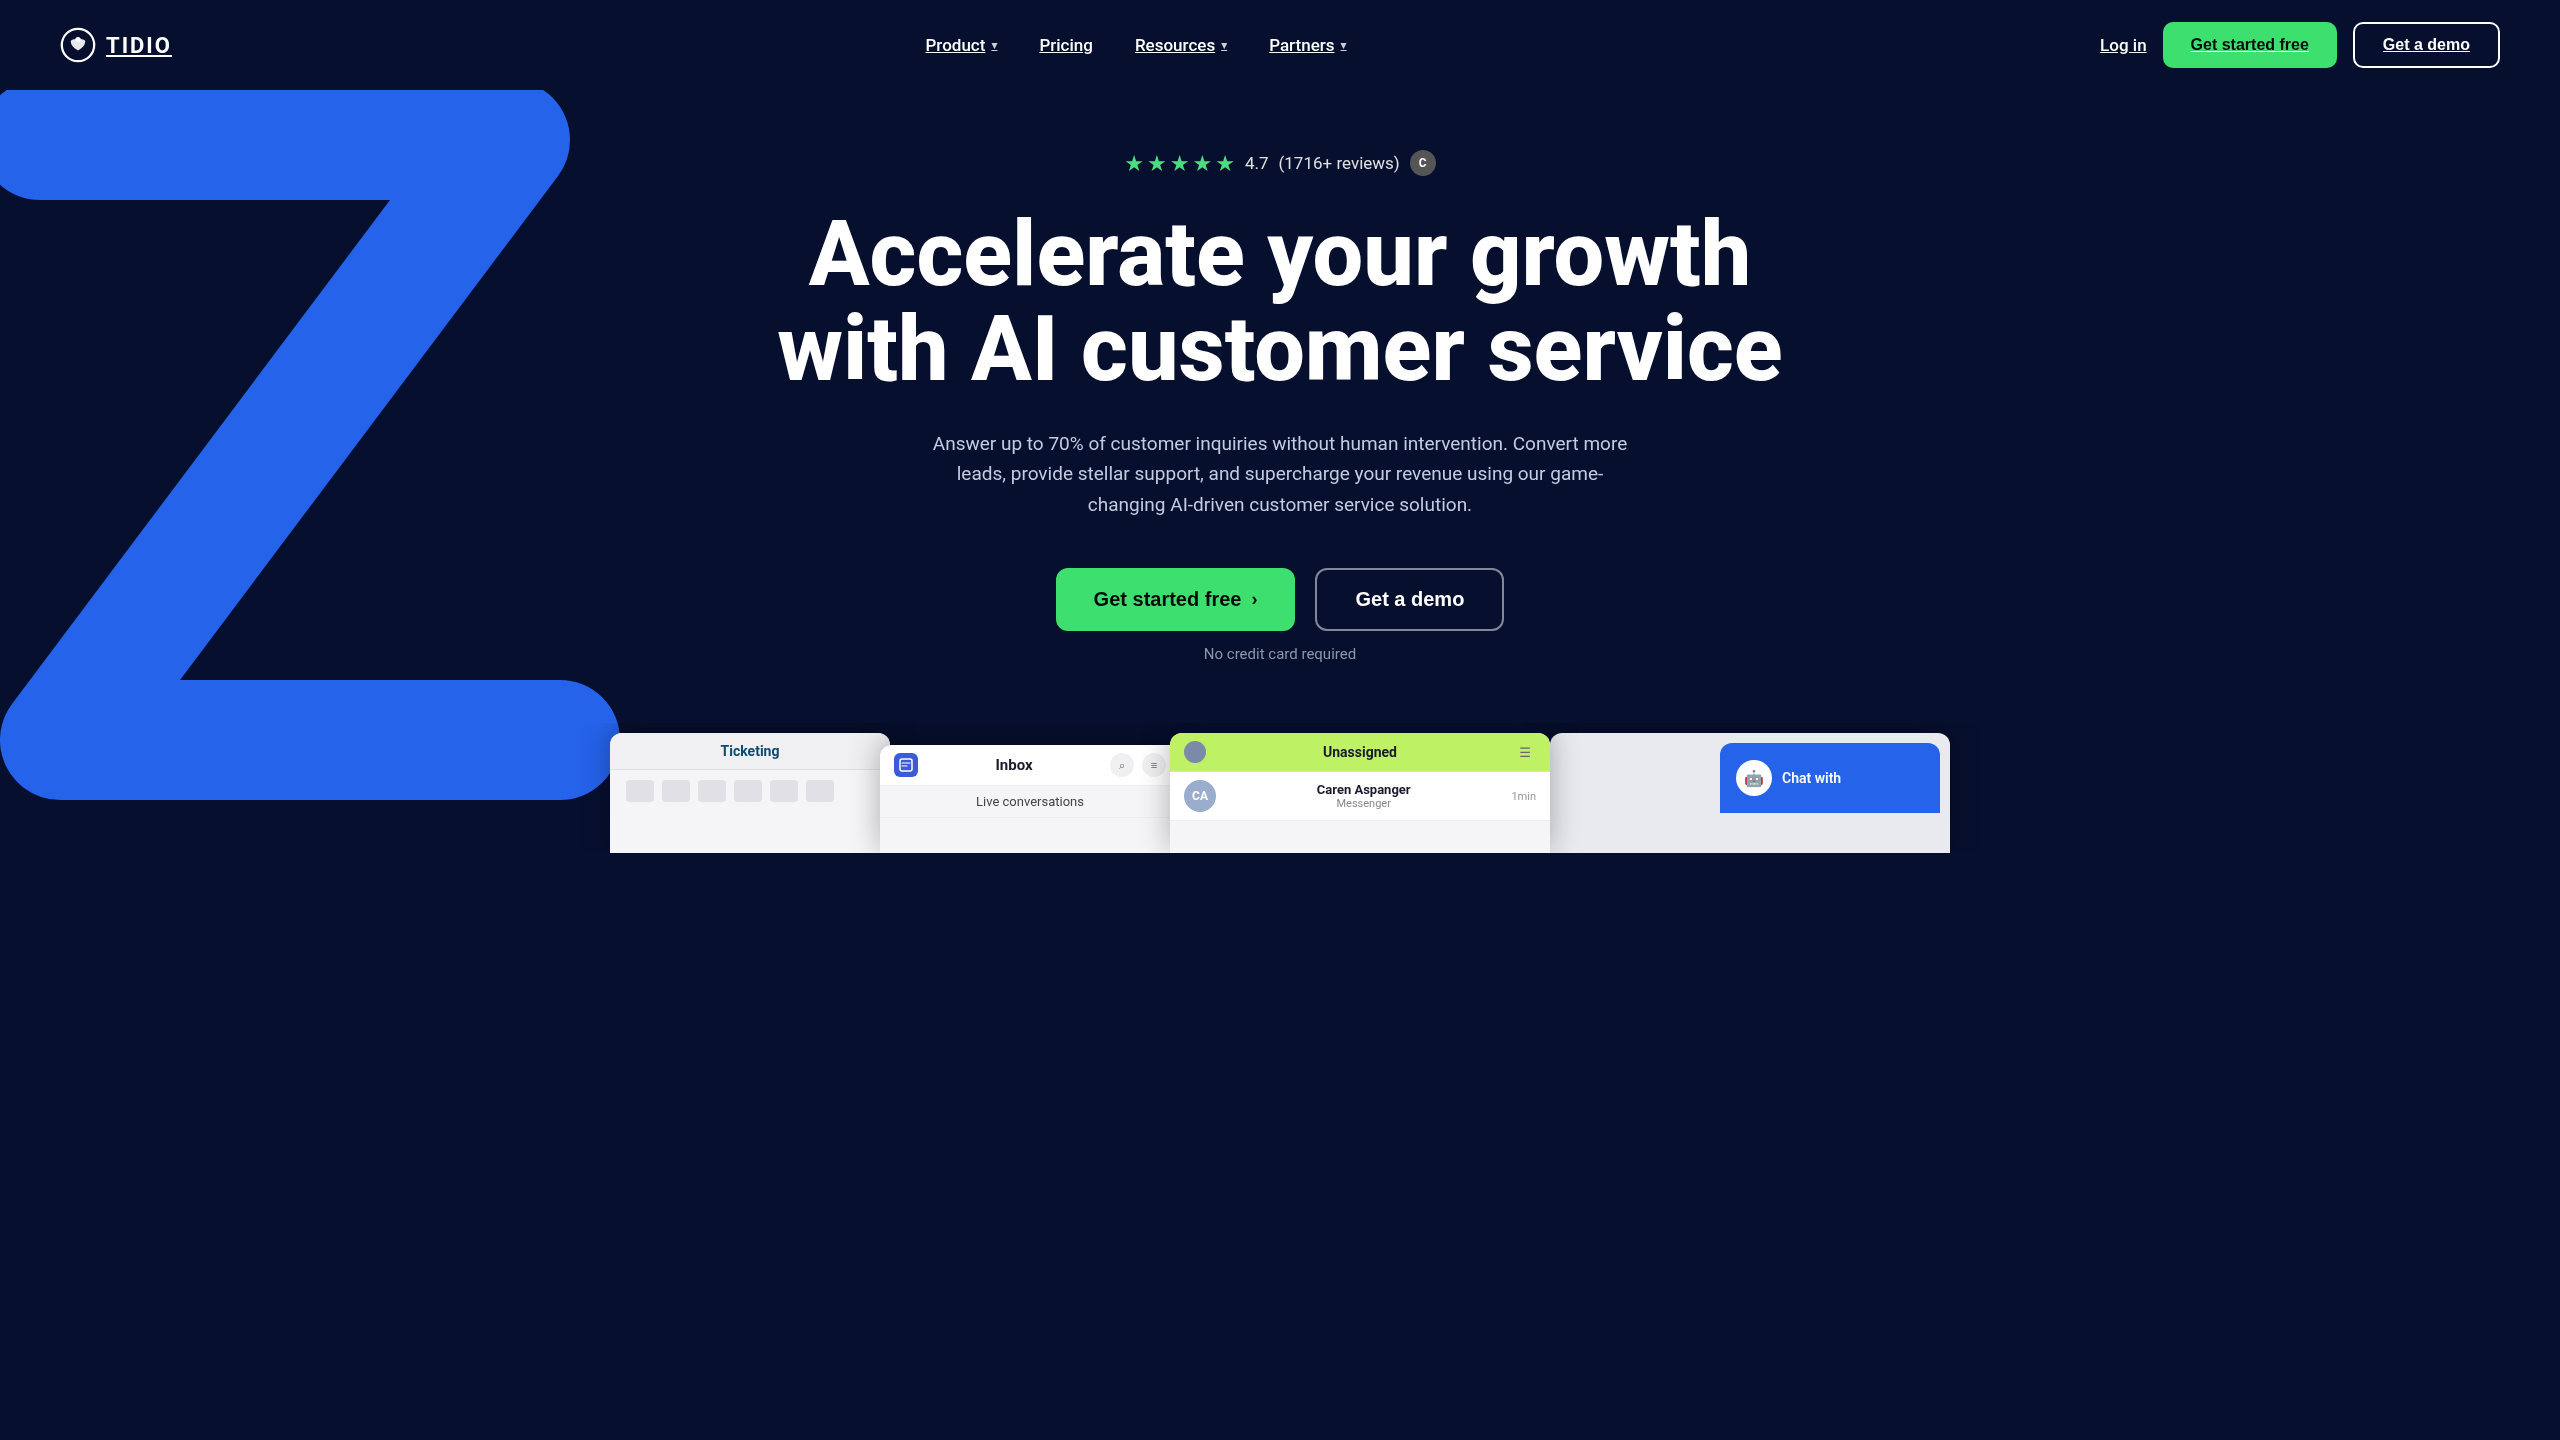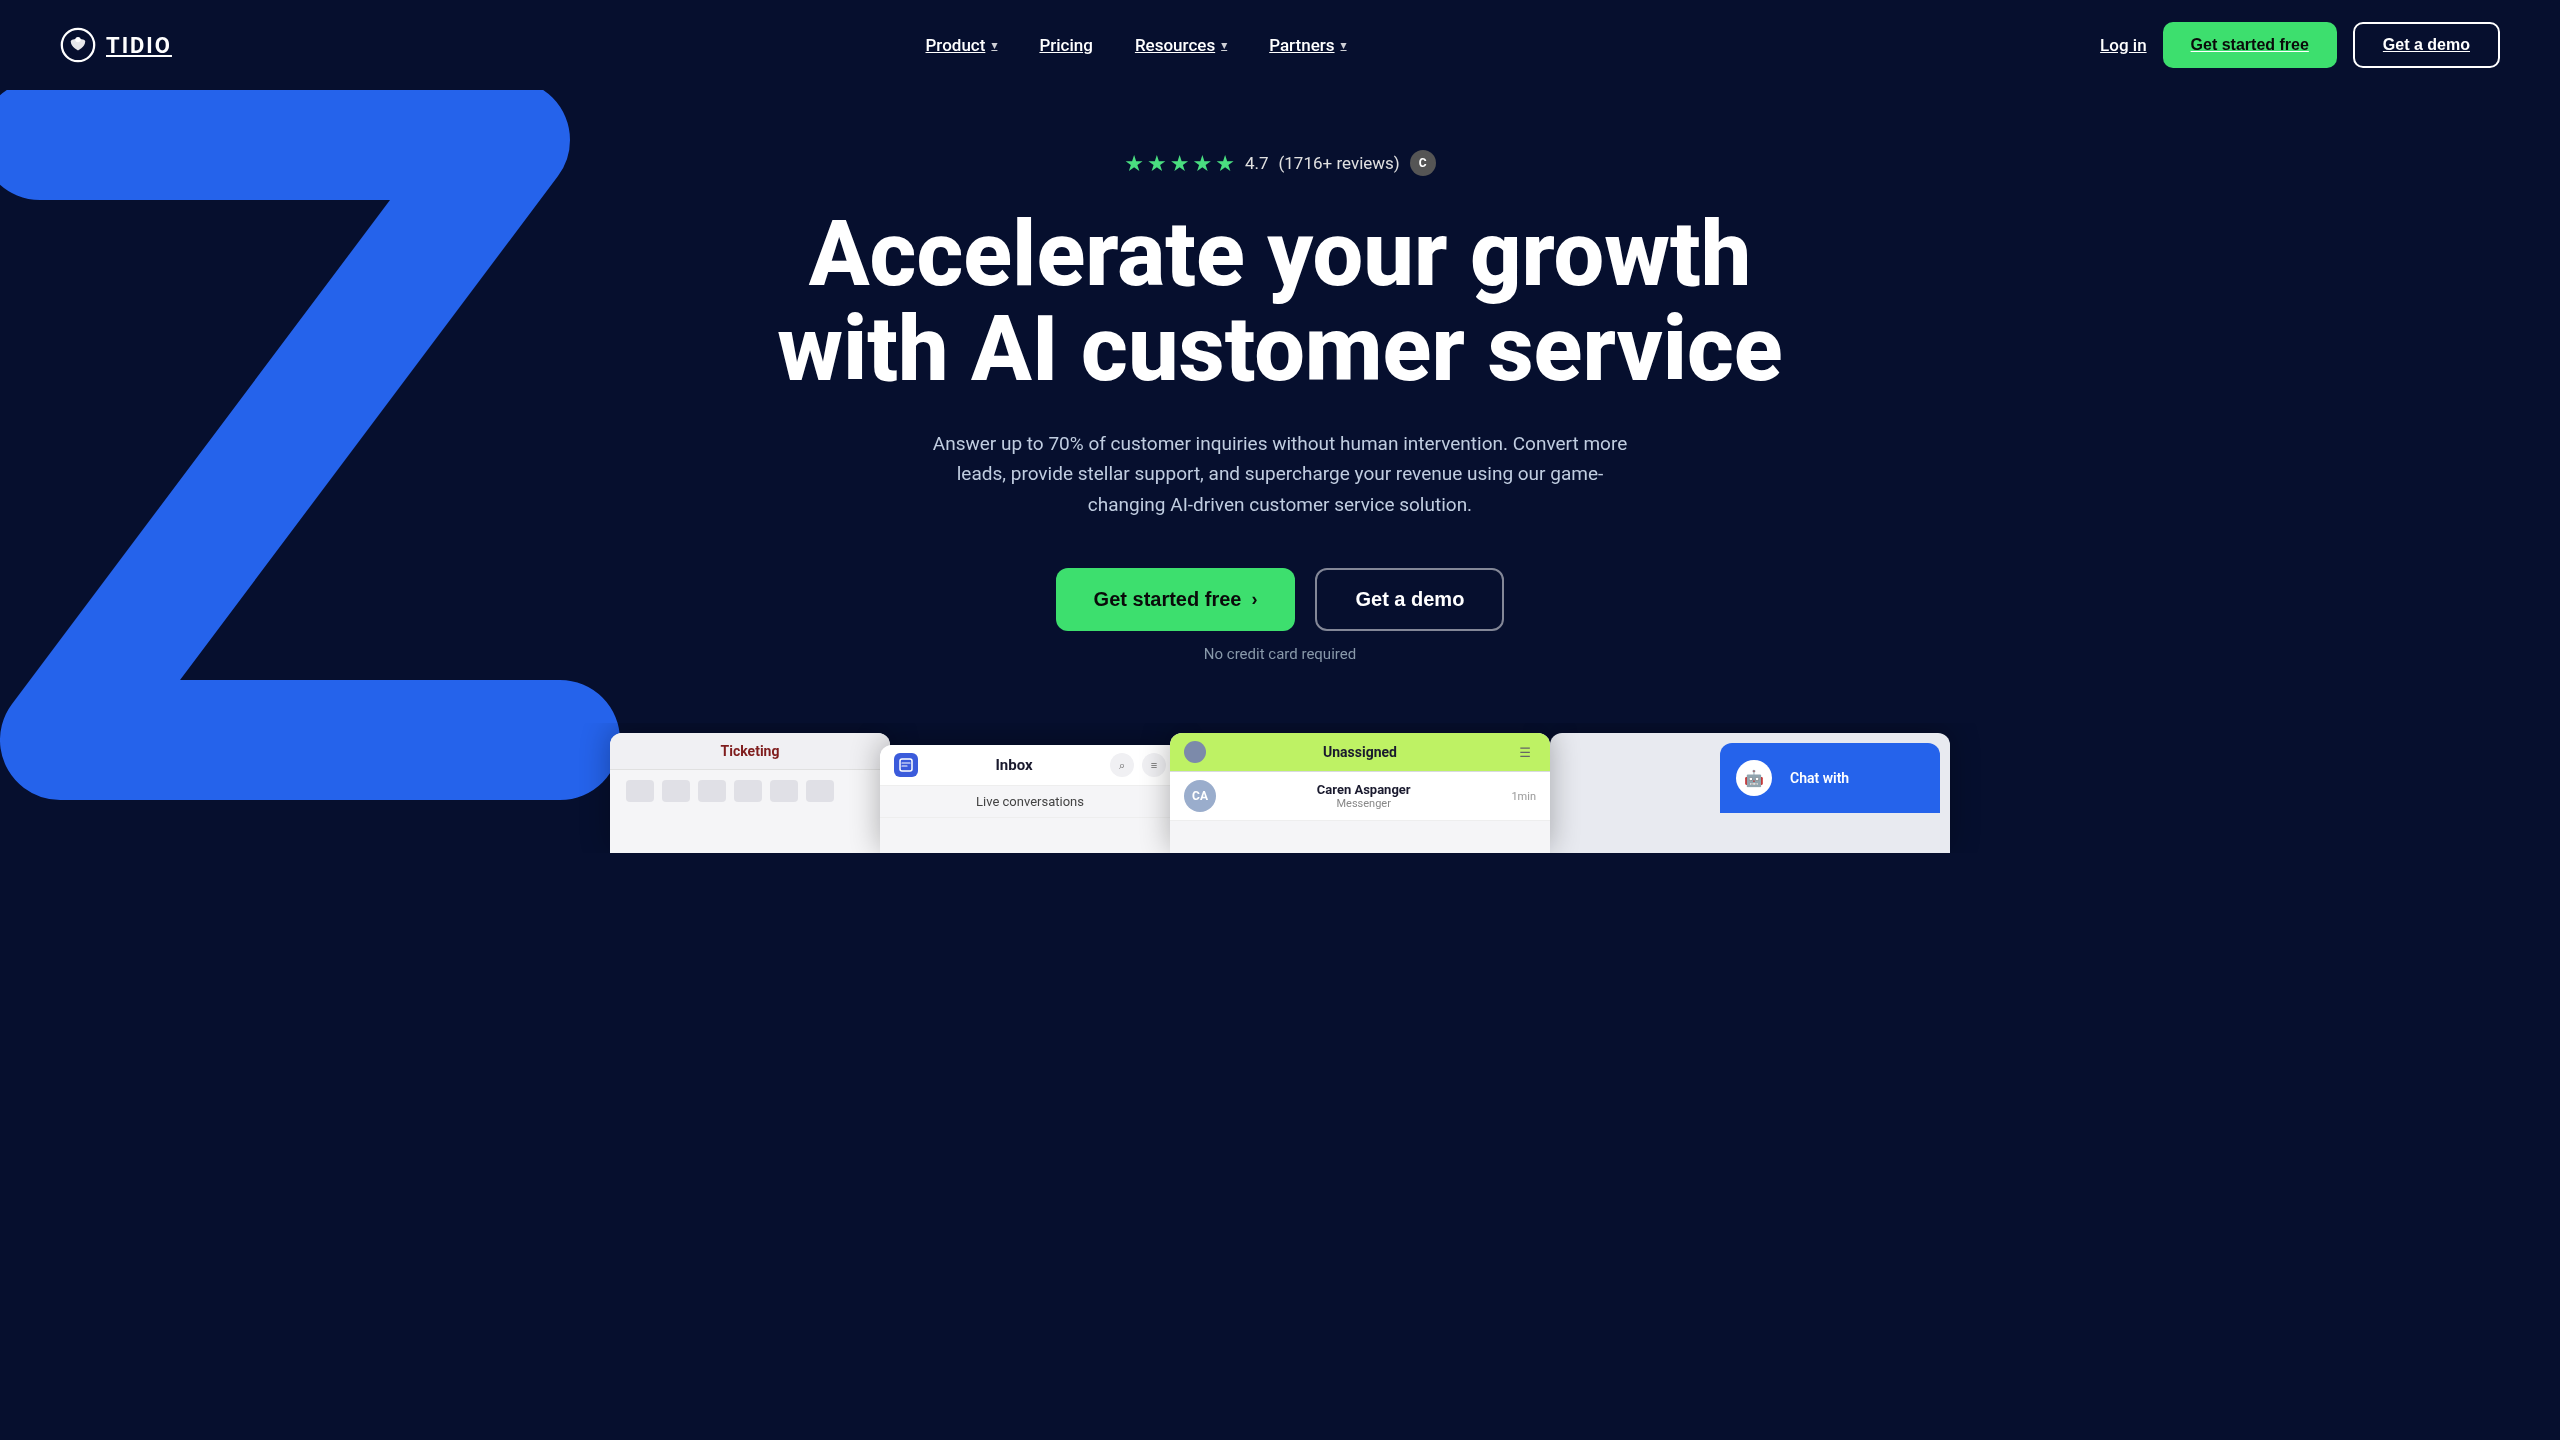--- a/index.html
+++ b/index.html
@@ -264,21 +264,21 @@
       height: 120px;
       z-index: 2;
     }
 
     
     .ticketing-header {
       background: #f0f0f3;
       padding: 10px 16px;
       font-size: 14px;
       font-weight: 700;
-      color: #7f1d1d;
+      color: #0c4a6e;
       border-bottom: 1px solid #e0e0e0;
     }
 
     .ticketing-icons {
       display: flex;
       gap: 8px;
       padding: 10px 16px;
     }
 
     .ti {
@@ -436,21 +436,20 @@
       display: flex;
       align-items: center;
       justify-content: center;
       font-size: 16px;
     }
 
     .chat-widget-text {
       font-size: 14px;
       font-weight: 600;
       color: white;
-      margin-left: 8px;
     }
   </style>
 </head>
 <body>
 
 <nav>
   <a class="nav-logo" href="#">
     <svg class="logo-icon" viewBox="0 0 40 40" fill="none" xmlns="http://www.w3.org/2000/svg">
       <circle cx="20" cy="20" r="18" stroke="white" stroke-width="2.5" fill="none"></circle>
       <path d="M12 16 C12 12 28 12 28 16 C28 22 20 26 20 26 C20 26 12 22 12 16Z" fill="white" opacity="0.9"></path>

